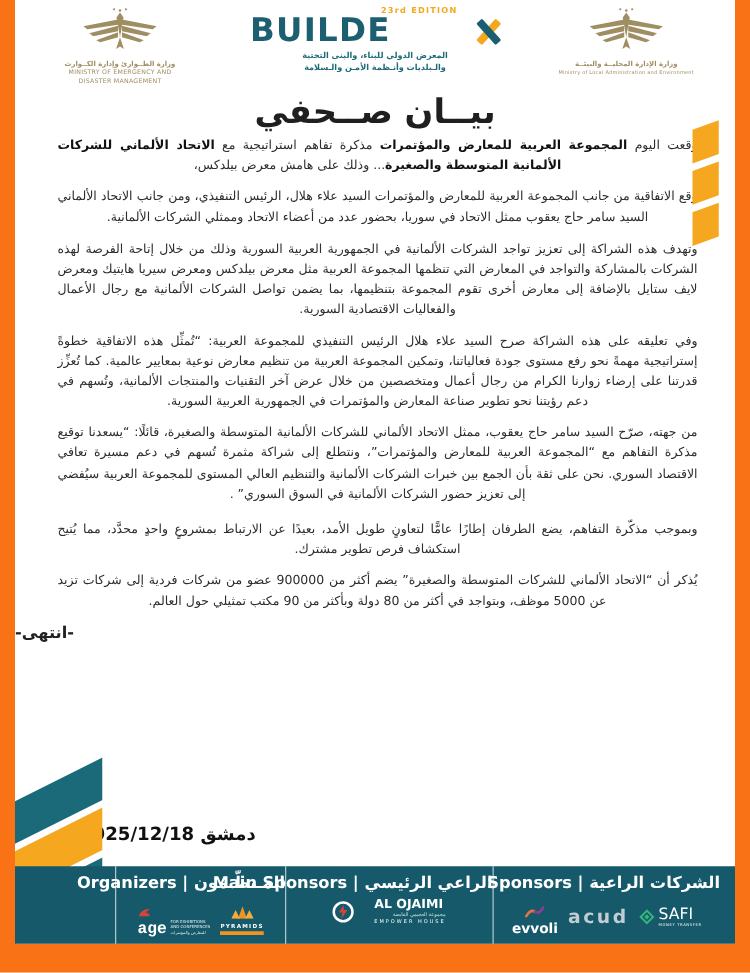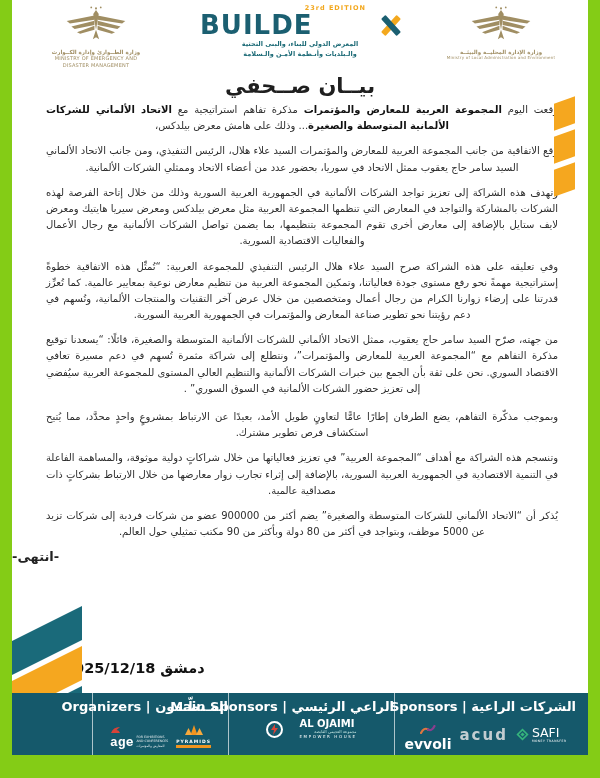--- a/index.html
+++ b/index.html
@@ -1,17 +1,17 @@
 <!DOCTYPE html>
 <html lang="ar"><head>
 <meta charset="utf-8">
 <style>
   html,body{margin:0;padding:0;}
   body{background:#e9ede5;font-family:"DejaVu Sans","Liberation Sans",sans-serif;}
-  .canvas{position:relative;width:600px;height:778px;background:#84cc16;overflow:hidden;}
+  .canvas{position:relative;width:600px;height:778px;background:#f97316;overflow:hidden;}
   .page{position:absolute;left:12px;top:0;width:576px;height:755px;background:#ffffff;}
 
   
   .header{position:relative;height:66px;}
   .ministry{position:absolute;top:6px;text-align:center;color:#a08e63;}
   .ministry.left{left:16px;width:136px;}
   .ministry.right{right:14px;width:146px;}
   .ministry .ar{font-size:5.5px;font-weight:bold;margin-top:1px;}
   .ministry .en{font-size:5px;letter-spacing:.2px;line-height:1.3;}
   .ministry.right .en{font-size:4px;}
@@ -20,21 +20,21 @@
   .bx-edition{font-size:6.5px;font-weight:bold;color:#f3a81e;letter-spacing:1px;text-align:right;padding-right:34px;}
   .bx-word{display:flex;align-items:center;justify-content:space-between;line-height:1;}
   .bx-text{font-size:26px;font-weight:bold;color:#1b5f71;letter-spacing:1px;}
   .bx-x{position:relative;width:20px;height:21px;margin-left:1px;}
   .bx-x .bar{position:absolute;left:8px;top:-1px;width:6px;height:23px;border-radius:1px;}
   .bx-x .bar.y{background:#f3a81e;transform:rotate(42deg);}
   .bx-x .bar.t{background:#1b5f71;transform:rotate(-42deg);}
   .bx-sub{font-size:6.5px;font-weight:bold;color:#1d6b77;line-height:1.5;margin-top:2px;direction:rtl;}
 
   
-  .title{text-align:center;font-size:21px;font-weight:bold;color:#1f1f1f;margin:8px 0 4px 0;direction:rtl;}
+  .title{text-align:center;font-size:27px;font-weight:bold;color:#1f1f1f;margin:8px 0 4px 0;direction:rtl;}
   .bodywrap{padding:0 30px 0 34px;direction:rtl;}
   .para{font-size:10px;line-height:1.62;color:#2d2d2d;text-align:justify;text-align-last:center;margin:9px 0;}
   .para .b{font-weight:bold;color:#111;}
   .tight{margin-top:0;}
   .endmark{text-align:left;font-size:13px;font-weight:bold;color:#222;margin-top:6px;direction:rtl;}
   .dateline{position:absolute;left:52px;top:660px;font-size:14.5px;font-weight:bold;color:#111;direction:rtl;}
 
   
   .stripes{position:absolute;right:13px;top:100px;}
   .stripe{width:21px;height:27px;background:#f5a71f;transform:skewY(-20deg);margin-bottom:6px;}
@@ -57,21 +57,21 @@
   .pyr{text-align:center;}
   .pyr .name{font-size:4.5px;font-weight:bold;letter-spacing:1px;}
   .pyr .bar{height:3px;background:#f0941f;margin-top:1px;}
   .ojaimi{display:flex;align-items:center;gap:16px;}
   .oj-circle{width:17px;height:17px;border:2.5px solid #fff;border-radius:50%;position:relative;box-sizing:border-box;}
   .oj-circle svg{position:absolute;left:2px;top:1px;}
   .oj-text .name{font-size:10px;font-weight:bold;line-height:1;}
   .oj-text .ar{font-size:4px;color:#bfe3e0;direction:rtl;}
   .oj-text .tag{font-size:4px;letter-spacing:1.6px;}
   .evvoli{text-align:center;}
-  .evvoli .name{font-size:14px;font-weight:bold;line-height:.9;}
+  .evvoli .name{font-size:11px;font-weight:bold;line-height:.9;}
   .acud{font-size:15px;font-weight:bold;color:#c2cdd1;letter-spacing:2px;}
   .safi{display:flex;align-items:center;gap:3px;}
   .safi .name{font-size:12.5px;font-weight:400;line-height:1;}
   .safi .tiny{font-size:3px;letter-spacing:.5px;}
 </style>
 </head>
 <body>
 
 <div class="canvas">
   <div class="page">
@@ -136,21 +136,20 @@
 
     <div class="bodywrap">
       <p class="para tight">
         <span>وقعت اليوم </span><span class="b">المجموعة العربية للمعارض والمؤتمرات</span><span> مذكرة تفاهم استراتيجية مع </span><span class="b">الاتحاد الألماني للشركات الألمانية المتوسطة والصغيرة</span><span>... وذلك على هامش معرض بيلدكس،</span>
       </p>
       <p class="para">وقع الاتفاقية من جانب المجموعة العربية للمعارض والمؤتمرات السيد علاء هلال، الرئيس التنفيذي، ومن جانب الاتحاد الألماني السيد سامر حاج يعقوب ممثل الاتحاد في سوريا، بحضور عدد من أعضاء الاتحاد وممثلي الشركات الألمانية.</p>
       <p class="para">وتهدف هذه الشراكة إلى تعزيز تواجد الشركات الألمانية في الجمهورية العربية السورية وذلك من خلال إتاحة الفرصة لهذه الشركات بالمشاركة والتواجد في المعارض التي تنظمها المجموعة العربية مثل معرض بيلدكس ومعرض سيريا هايتيك ومعرض لايف ستايل بالإضافة إلى معارض أخرى تقوم المجموعة بتنظيمها، بما يضمن تواصل الشركات الألمانية مع رجال الأعمال والفعاليات الاقتصادية السورية.</p>
       <p class="para">وفي تعليقه على هذه الشراكة صرح السيد علاء هلال الرئيس التنفيذي للمجموعة العربية: “تُمثِّل هذه الاتفاقية خطوةً إستراتيجية مهمةً نحو رفع مستوى جودة فعالياتنا، وتمكين المجموعة العربية من تنظيم معارض نوعية بمعايير عالمية. كما تُعزِّز قدرتنا على إرضاء زوارنا الكرام من رجال أعمال ومتخصصين من خلال عرض آخر التقنيات والمنتجات الألمانية، وتُسهم في دعم رؤيتنا نحو تطوير صناعة المعارض والمؤتمرات في الجمهورية العربية السورية.</p>
       <p class="para" style="margin-bottom:2px;">من جهته، صرّح السيد سامر حاج يعقوب، ممثل الاتحاد الألماني للشركات الألمانية المتوسطة والصغيرة، قائلًا: “يسعدنا توقيع مذكرة التفاهم مع “المجموعة العربية للمعارض والمؤتمرات”، ونتطلع إلى شراكة مثمرة تُسهم في دعم مسيرة تعافي الاقتصاد السوري. نحن على ثقة بأن الجمع بين خبرات الشركات الألمانية والتنظيم العالي المستوى للمجموعة العربية سيُفضي إلى تعزيز حضور الشركات الألمانية في السوق السوري” .</p>
       <p class="para" style="margin-top:12px;">وبموجب مذكّرة التفاهم، يضع الطرفان إطارًا عامًّا لتعاونٍ طويل الأمد، بعيدًا عن الارتباط بمشروعٍ واحدٍ محدَّد، مما يُتيح استكشاف فرص تطوير مشترك.</p>
-      <p class="para">وتنسجم هذه الشراكة مع أهداف “المجموعة العربية” في تعزيز فعالياتها من خلال شراكاتٍ دولية موثوقة، والمساهمة الفاعلة في التنمية الاقتصادية في الجمهورية العربية السورية، بالإضافة إلى إثراء تجارب زوار معارضها من خلال الارتباط بشركاتٍ ذات مصداقية عالمية.</p>
       <p class="para">يُذكر أن “الاتحاد الألماني للشركات المتوسطة والصغيرة” يضم أكثر من 900000 عضو من شركات فردية إلى شركات تزيد عن 5000 موظف، وبتواجد في أكثر من 80 دولة وبأكثر من 90 مكتب تمثيلي حول العالم.</p>
     </div>
 
     <div class="endmark">-انتهى-</div>
     <div class="dateline">دمشق 2025/12/18</div>
 
     <div class="stripes">
       <div class="stripe"></div>
       <div class="stripe"></div>
       <div class="stripe"></div>

